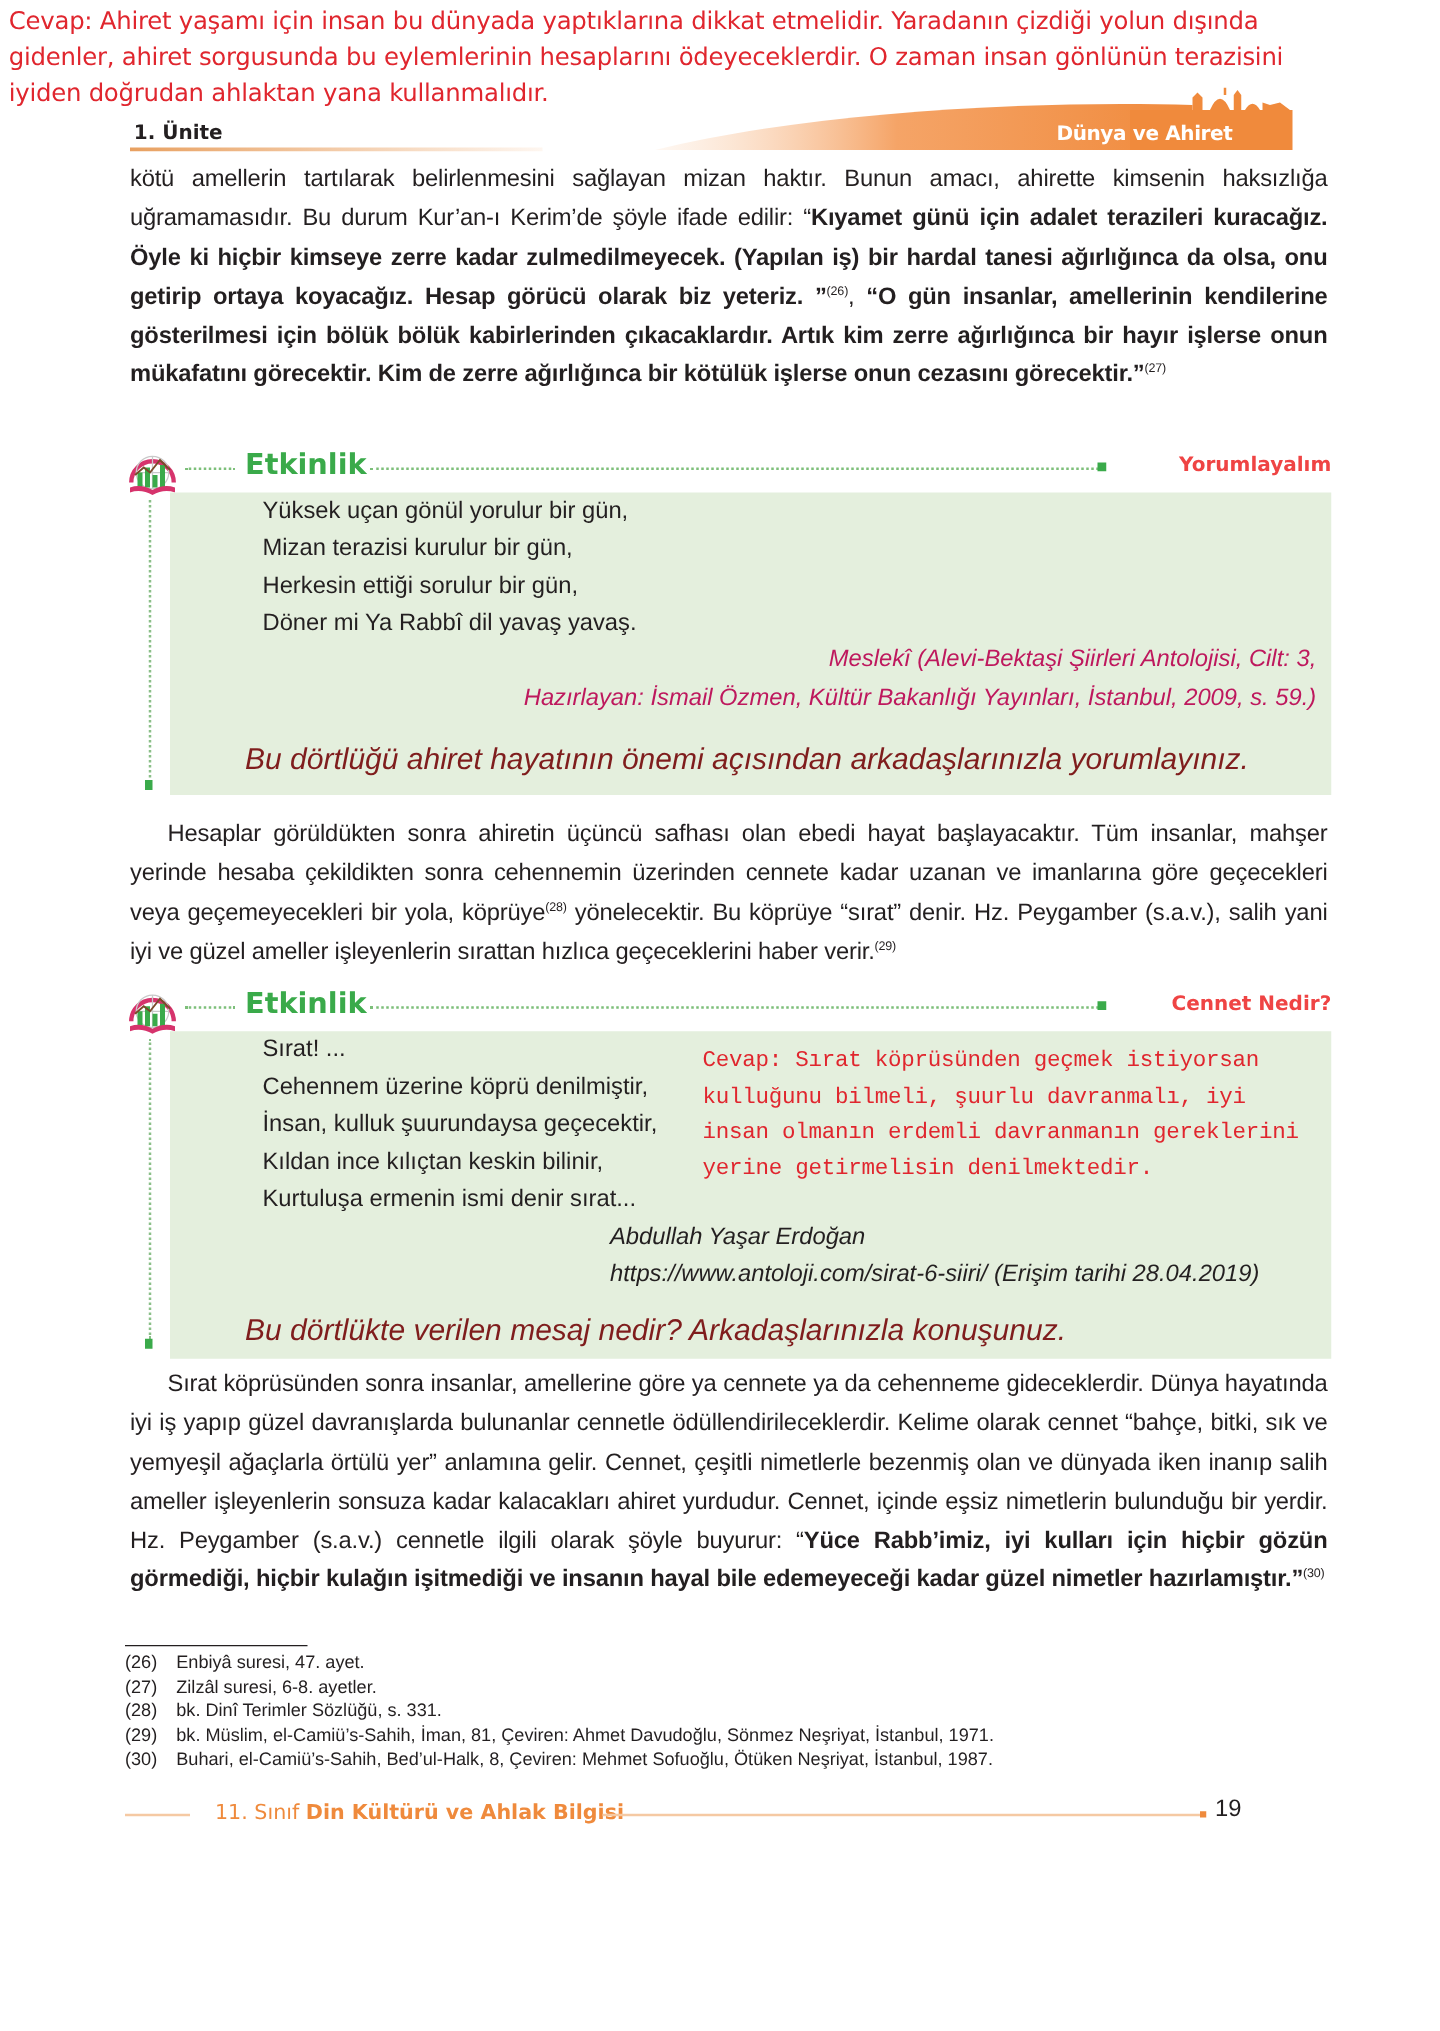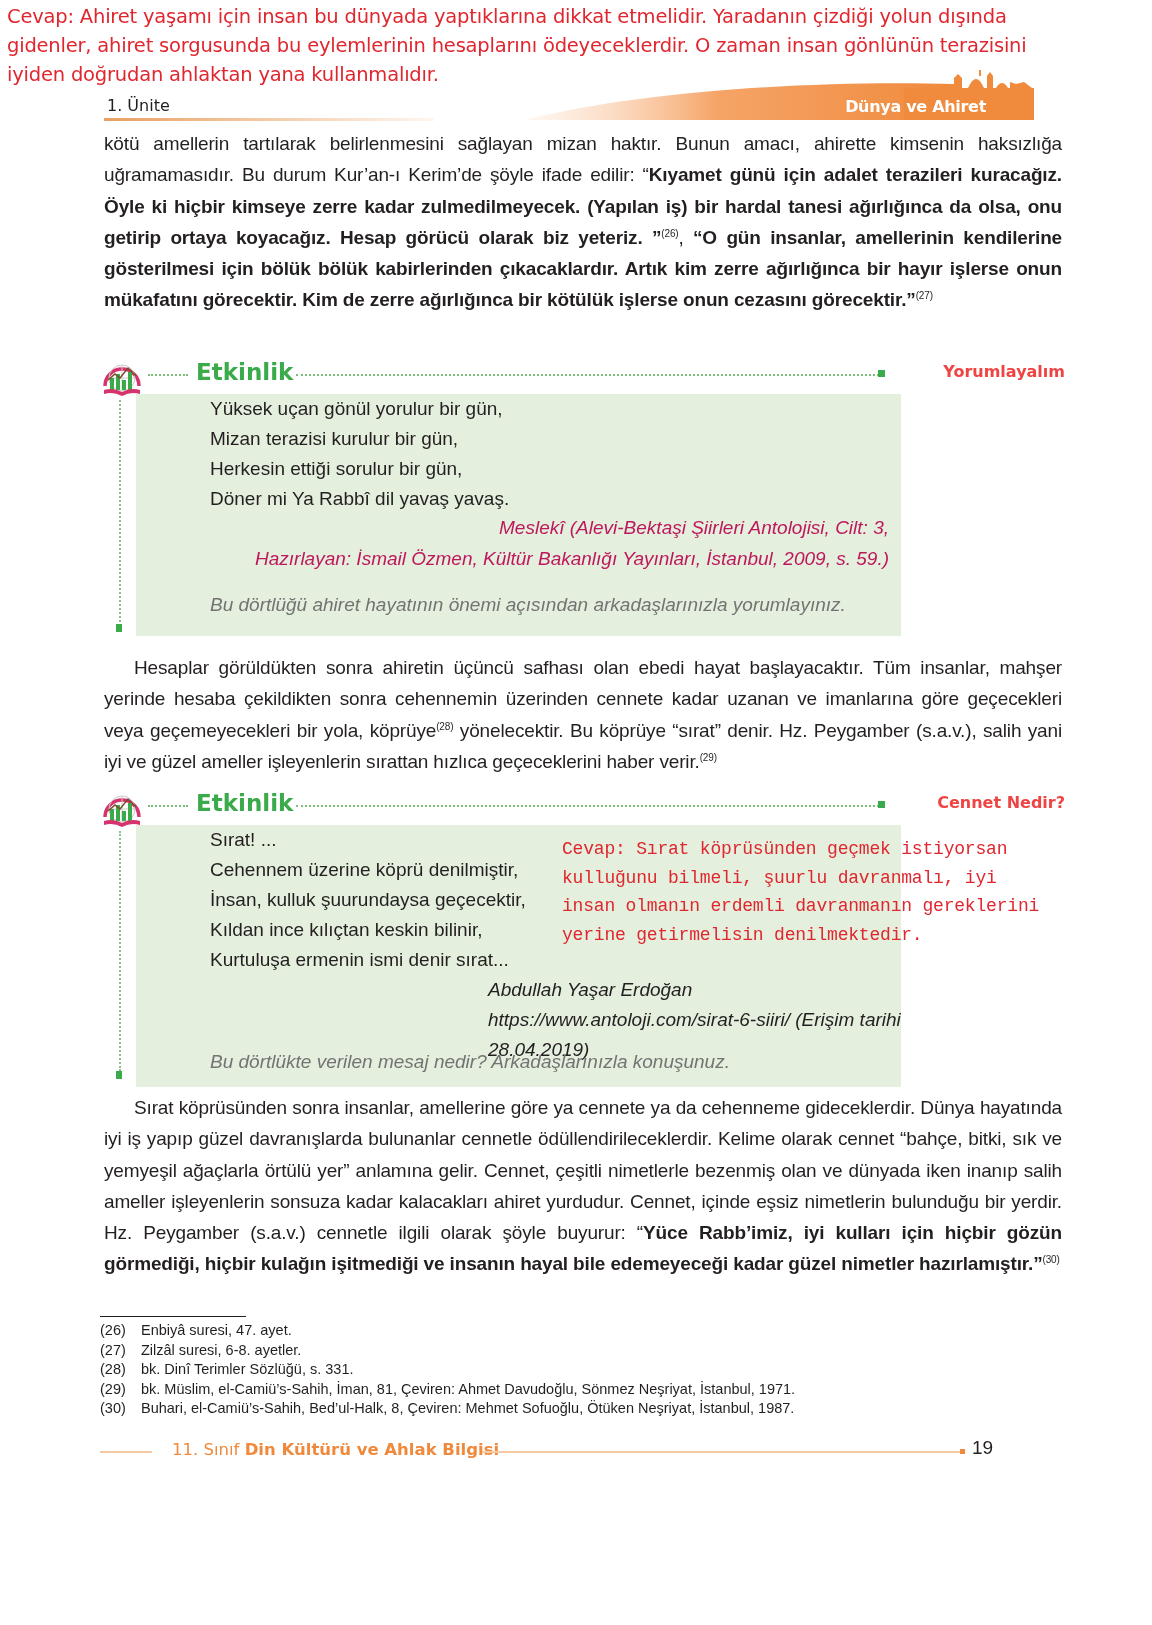--- a/index.html
+++ b/index.html
@@ -5,21 +5,21 @@
   html, body { margin: 0; padding: 0; background: #ffffff; }
   body { width: 1152px; height: 1625px; position: relative; overflow: hidden;
          font-family: "Liberation Sans", sans-serif; color: #231f20; }
 
   .answer-top { position: absolute; left: 7px; top: 2px; width: 1080px;
     font-family: "DejaVu Sans", sans-serif; font-size: 19.5px; line-height: 29px;
     color: #e0262e; letter-spacing: -0.2px; }
 
   .header { position: absolute; left: 104px; top: 70px; width: 960px; height: 50px; }
   .unit-label { position: absolute; left: 3px; top: 26px; font-family: "DejaVu Sans", sans-serif;
-    font-weight: normal; font-size: 16px; color: #231f20; }
+    font-weight: bold; font-size: 16px; color: #231f20; }
   .unit-line { position: absolute; left: 0; top: 48px; width: 330px; height: 3px;
     background: linear-gradient(to right, #e8a060, rgba(245,170,110,0.1)); }
   .swoosh { position: absolute; left: 420px; top: 0px; width: 545px; height: 50px; }
   .section-title { position: absolute; right: 78px; top: 27px; color: #fff; font-family: "DejaVu Sans", sans-serif;
     font-weight: bold; font-size: 16px; letter-spacing: -0.3px; }
 
   .para { position: absolute; left: 104px; width: 958px; font-size: 19px; line-height: 31.3px;
     text-align: justify; color: #231f20; letter-spacing: -0.15px; }
   .para b { font-weight: bold; }
   .para sup, .fn sup { font-size: 10px; line-height: 0; }
@@ -28,26 +28,26 @@
   .etk { position: absolute; left: 100px; width: 965px; }
   .etk-icon { position: absolute; left: 0; top: 0; width: 44px; height: 44px; }
   .etk-dots-top { position: absolute; left: 48px; top: 18px; width: 40px; border-top: 2px dotted #7dbf7a; }
   .etk-title { position: absolute; left: 96px; top: 3px; font-family: "DejaVu Sans", sans-serif;
     font-weight: bold; font-size: 23px; color: #3aaa4a; }
   .etk-dots-long { position: absolute; left: 196px; top: 18px; border-top: 2px dotted #7dbf7a; }
   .etk-square { position: absolute; width: 7px; height: 7px; background: #3aaa4a; }
   .etk-tag { position: absolute; right: 0; top: 6px; font-family: "DejaVu Sans", sans-serif; font-weight: bold;
     font-size: 16px; color: #ef4444; }
   .etk-vline { position: absolute; left: 19px; top: 44px; border-left: 2px dotted #8abf88; }
-  .etk-box { position: absolute; left: 36px; top: 38px; width: 765px; background: #e4efdd; }
+  .etk-box { position: absolute; left: 36px; top: 38px; width: 929px; background: #e4efdd; }
   .poem { position: absolute; left: 74px; font-size: 19px; line-height: 30px; color: #231f20; }
   .cite { position: absolute; right: 12px; font-size: 19px; line-height: 31px; font-style: italic;
     text-align: right; color: #be185d; }
   .cite-left { position: absolute; font-size: 19px; line-height: 30px; font-style: italic; color: #231f20; }
-  .question { position: absolute; left: 74px; font-size: 19px; font-style: italic; color: #737373; }
+  .question { position: absolute; left: 60px; font-size: 24px; font-style: italic; color: #7f1d1d; }
   .answer-box { position: absolute; left: 426px; top: 10px; width: 480px; font-family: Liberation Mono, monospace;
     font-size: 18px; line-height: 28.5px; color: #e0262e; letter-spacing: -0.2px; }
 
   .fn-rule { position: absolute; left: 100px; top: 1316px; width: 146px; border-top: 1px solid #231f20; }
   .fn { position: absolute; left: 100px; top: 1321px; font-size: 14.5px; line-height: 19.5px; color: #231f20; }
   .fn-row { display: flex; }
   .fn-num { width: 41px; }
 
   .footer { position: absolute; left: 100px; top: 1440px; width: 900px; height: 30px; }
   .footer-line-left { position: absolute; left: 0; top: 11px; width: 52px; border-top: 2px solid #f5c9a3; }

